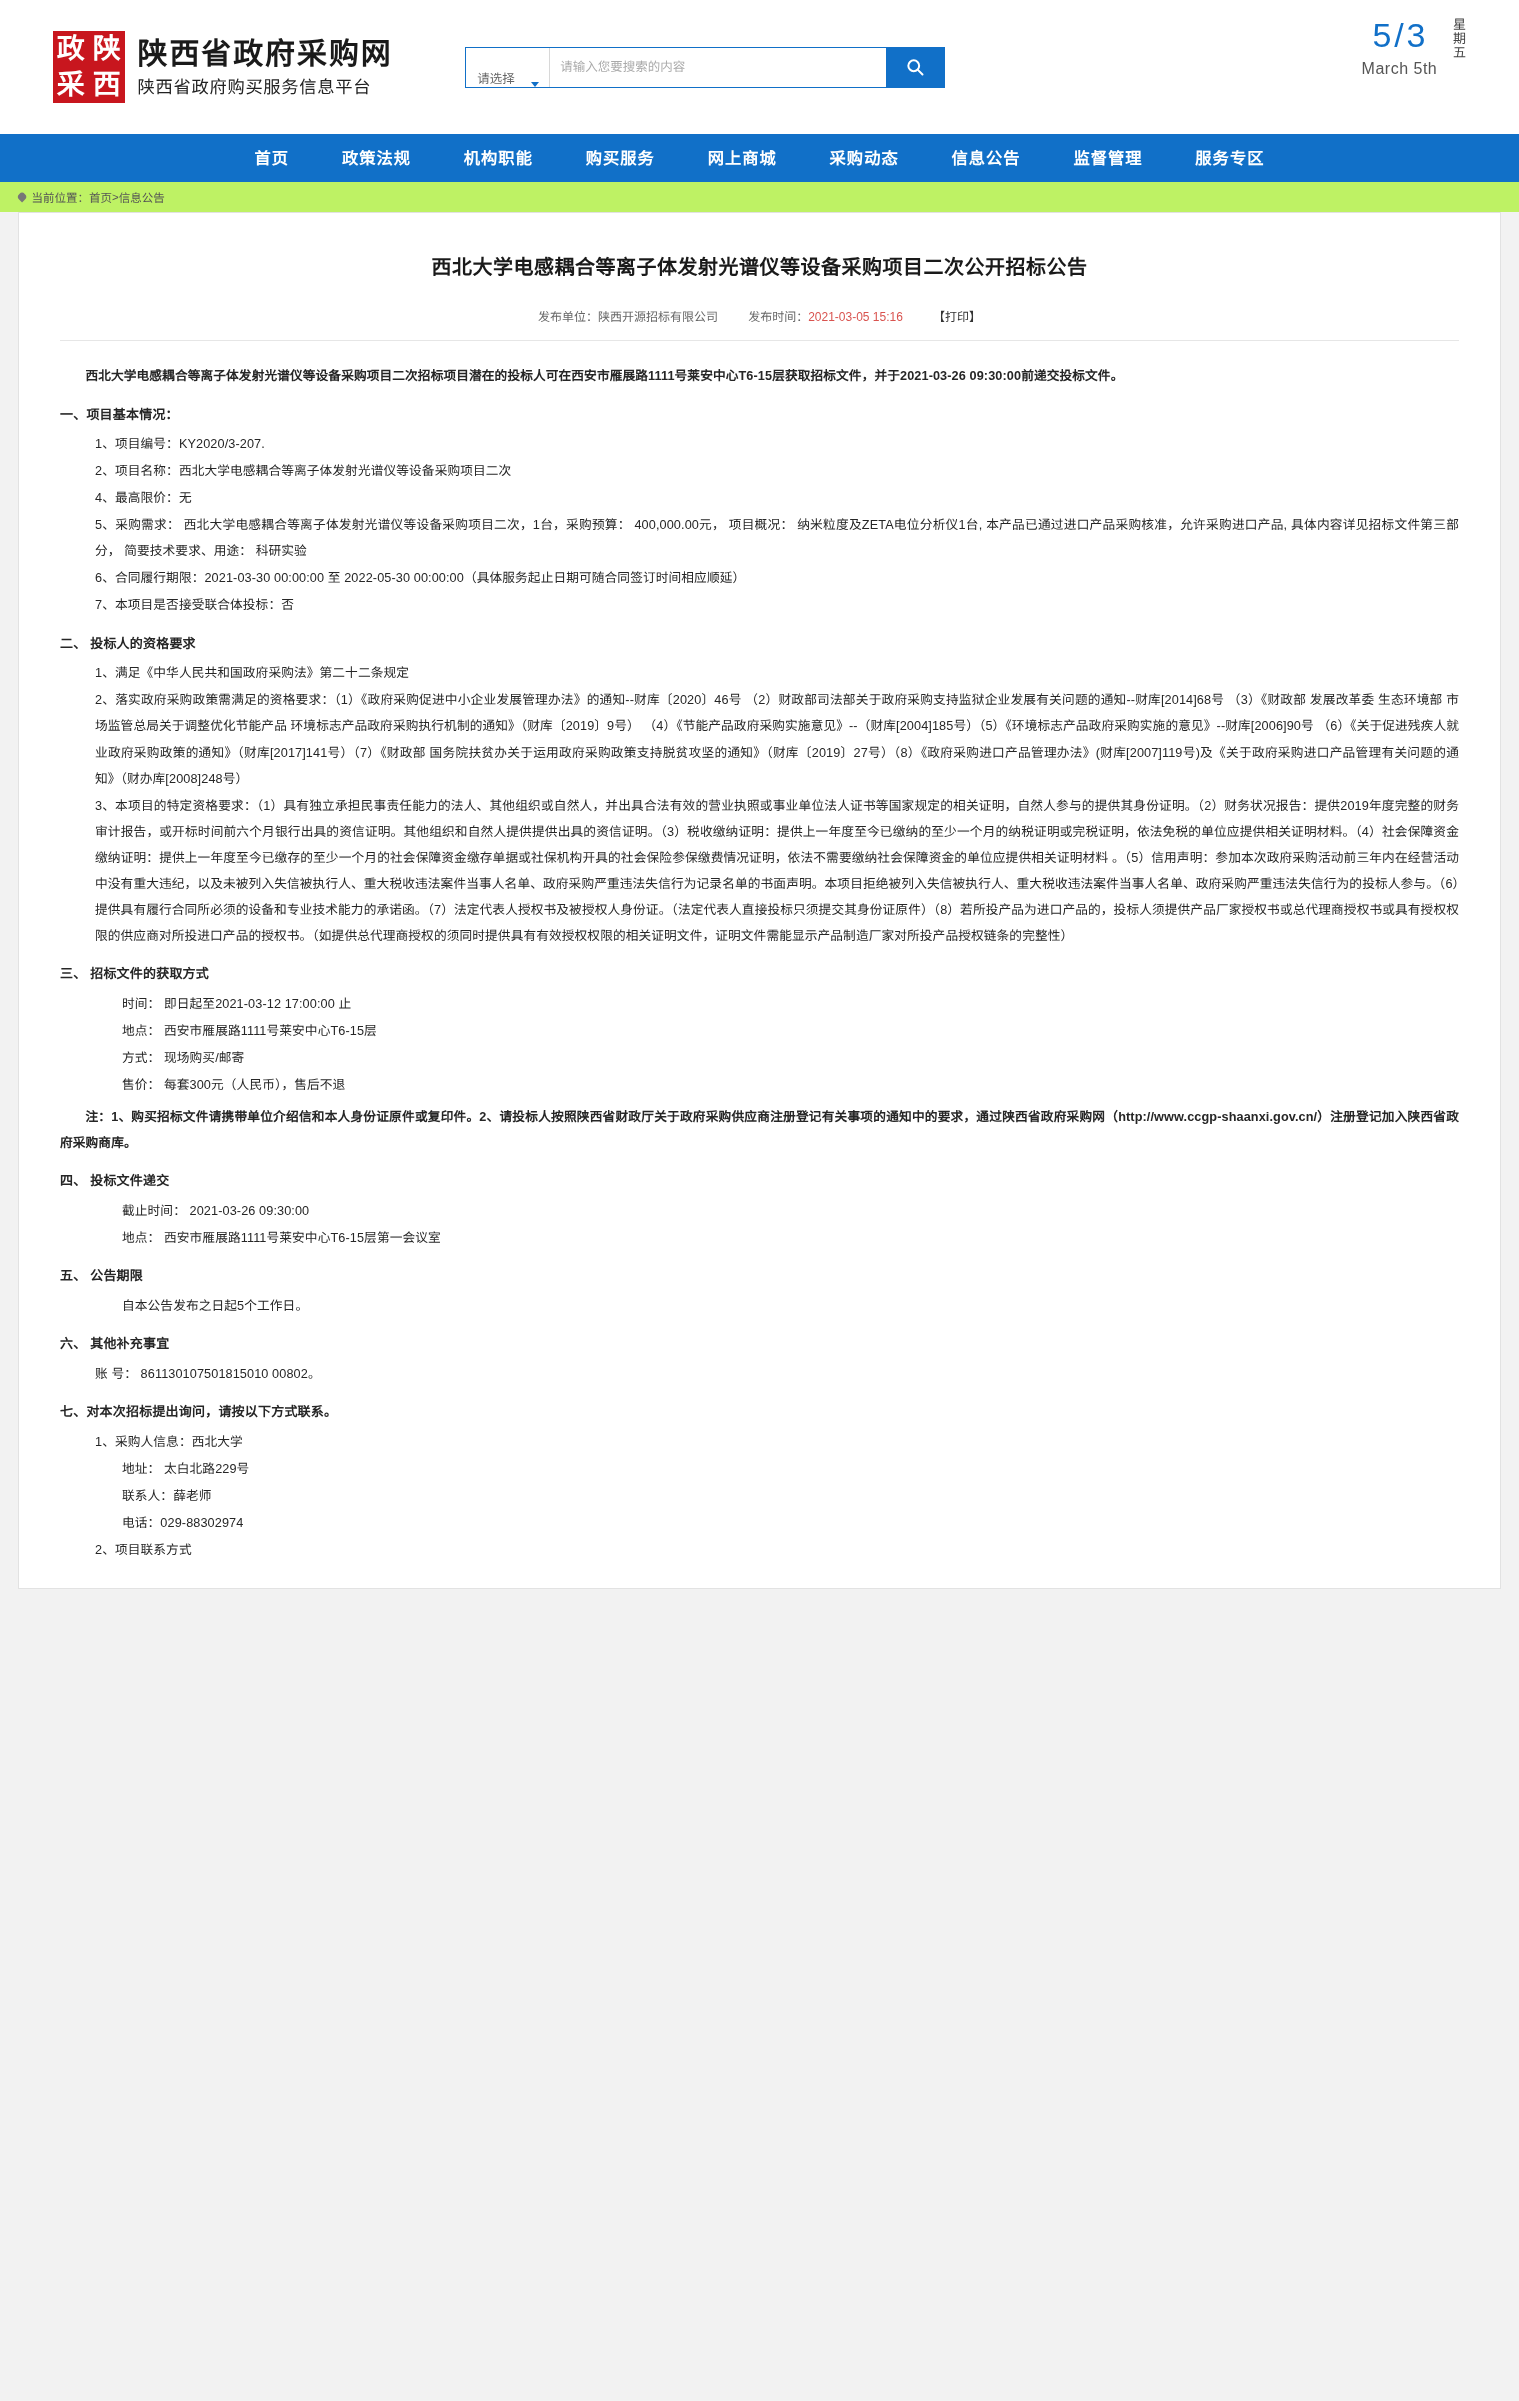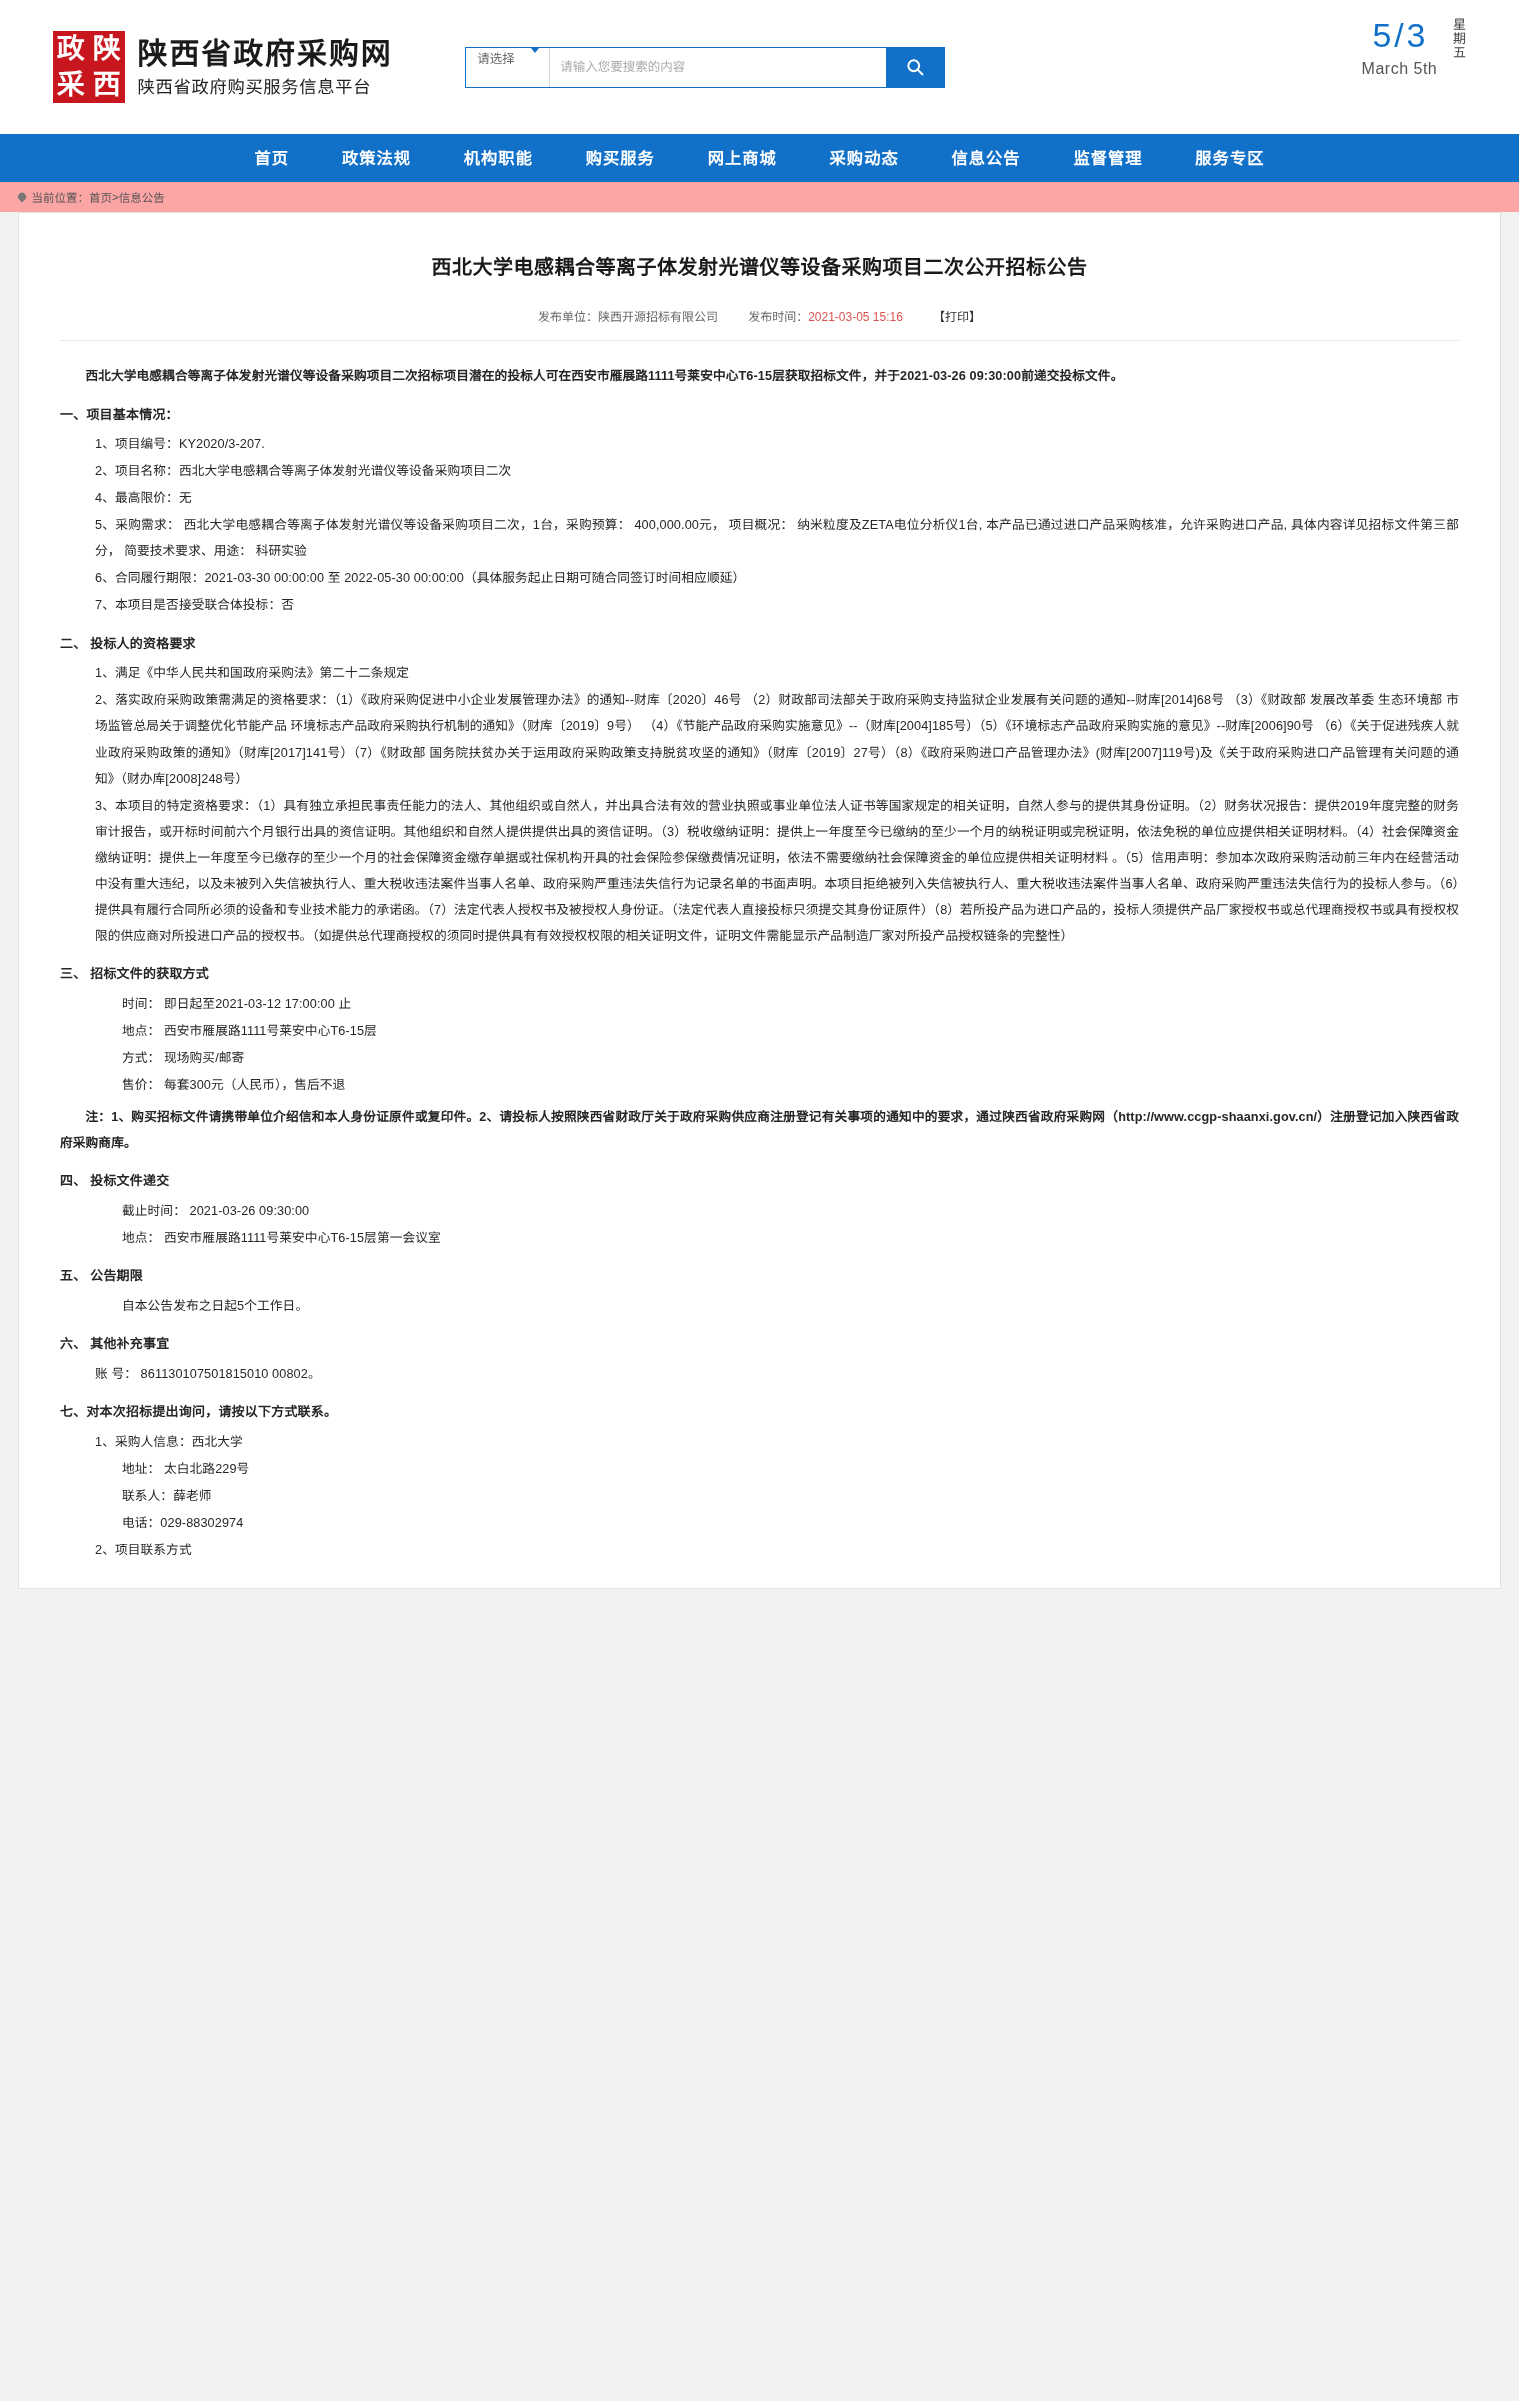--- a/index.html
+++ b/index.html
@@ -59,21 +59,21 @@
     align-items: center;
     height: 41px;
     border: 1px solid #1170c8;
     background: #fff;
     width: 480px;
   }
   .search-select {
     width: 84px;
     height: 100%;
     display: flex;
-    align-items: flex-start;
+    align-items: flex-end;
     justify-content: space-between;
     padding: 0 9.6px 0 11.5px;
     font-size: 12.5px;
     color: #666;
     border-right: 0.5px solid #d8d8d8;
     cursor: pointer;
     background: #fff;
   }
   .caret-down {
     width: 0; height: 0;
@@ -155,21 +155,21 @@
   }
 
   
   .breadcrumb {
     height: 30px;
     display: flex;
     align-items: center;
     font-size: 11.5px;
     color: #555;
     padding-left: 18px;
-    background: #fca5a5;
+    background: #bef264;
   }
   .pin {
     width: 7.7px; height: 7.7px;
     border-radius: 50% 50% 50% 0;
     transform: rotate(-45deg);
     background: #777;
     margin-right: 5.8px;
     display:inline-block;
   }
   .breadcrumb a { color:#555; text-decoration:none; }

